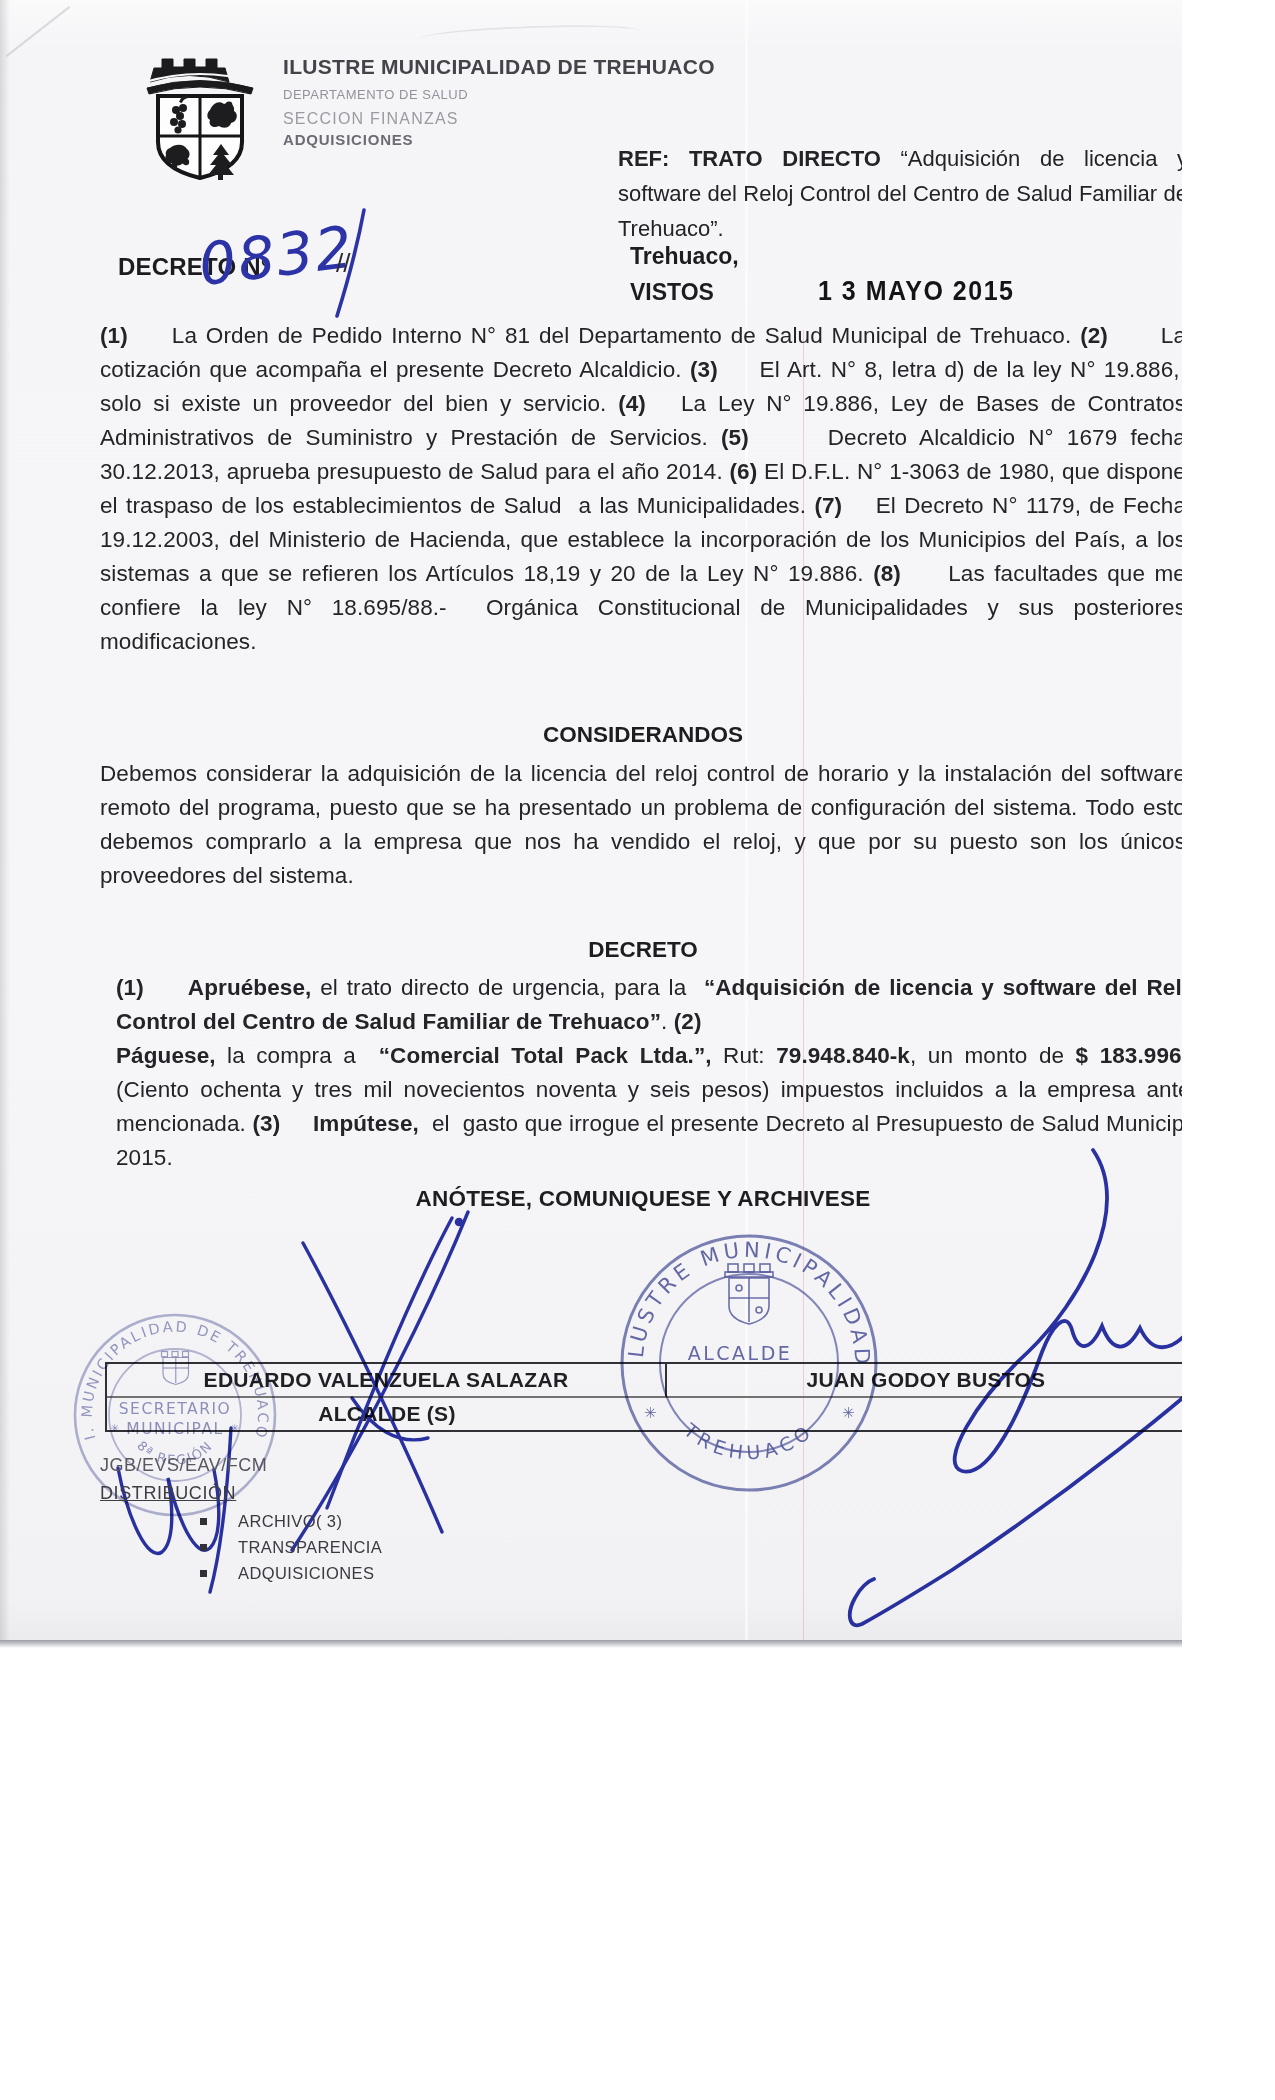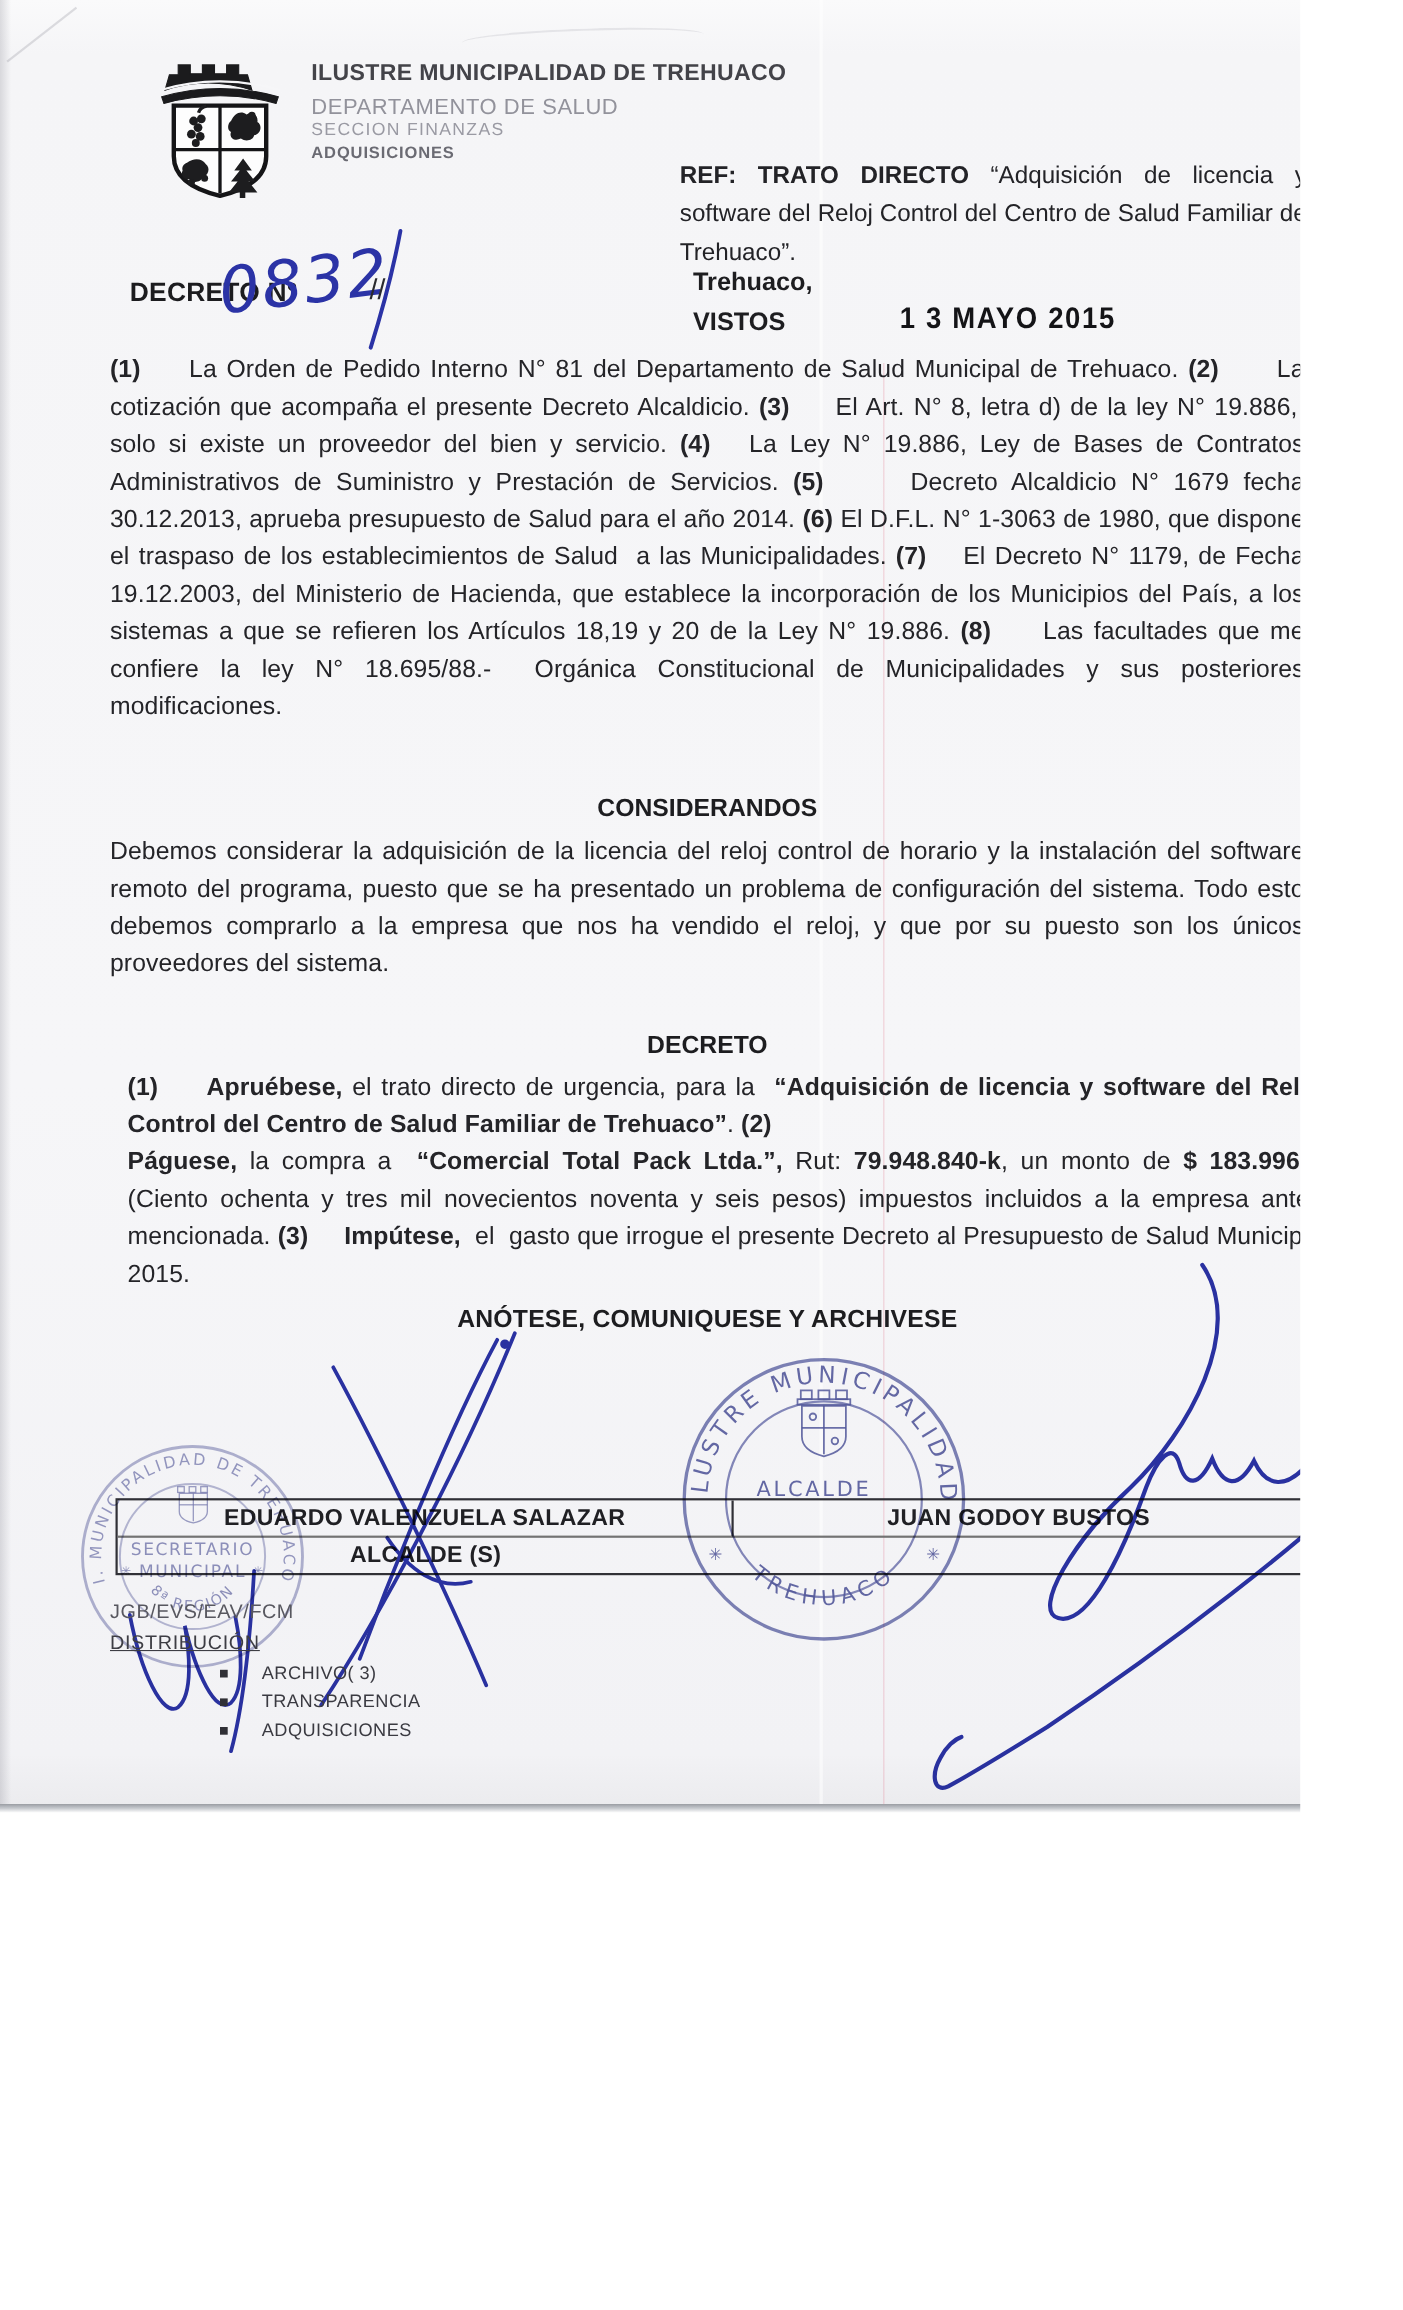--- a/index.html
+++ b/index.html
@@ -14,21 +14,21 @@
   .crease-tl{position:absolute;left:-18px;top:-16px;width:80px;height:52px;
              border-bottom:2px solid rgba(150,150,160,0.30);transform:rotate(-38deg);}
   .crease-top{position:absolute;left:420px;top:26px;width:220px;height:16px;
              border-top:2px solid rgba(165,165,175,0.22);border-radius:50%;transform:rotate(-2deg);}
   .artifact-pink{position:absolute;left:803px;top:330px;width:1px;height:1310px;background:rgba(225,110,135,0.30);}
   .artifact-streak{position:absolute;left:745px;top:0;width:3px;height:1644px;background:rgba(255,255,255,0.55);}
 
   
   .logo{position:absolute;left:130px;top:48px;width:140px;height:148px;}
   .org{position:absolute;left:283px;top:55px;font-weight:700;font-size:21px;letter-spacing:0.3px;color:#434349;}
-  .dept{position:absolute;left:283px;top:87px;font-size:20px;color:#92929b;letter-spacing:0.5px;}
+  .dept{position:absolute;left:283px;top:87px;font-size:13px;color:#92929b;letter-spacing:0.5px;}
   .sect{position:absolute;left:283px;top:110px;font-size:16px;color:#9a9aa3;letter-spacing:1.2px;}
   .unit{position:absolute;left:283px;top:131px;font-size:15px;font-weight:700;color:#6b6b73;letter-spacing:0.8px;}
 
   .ref-block{position:absolute;left:618px;top:141px;width:570px;font-size:22px;line-height:35px;
              text-align:justify;color:#232327;}
   .seg.b{font-weight:700;}
 
   
   .decree-label{position:absolute;left:118px;top:253px;font-size:24px;font-weight:700;color:#1c1c1f;letter-spacing:0.2px;}
   .decree-number{position:absolute;left:196px;top:206px;width:190px;height:118px;}

